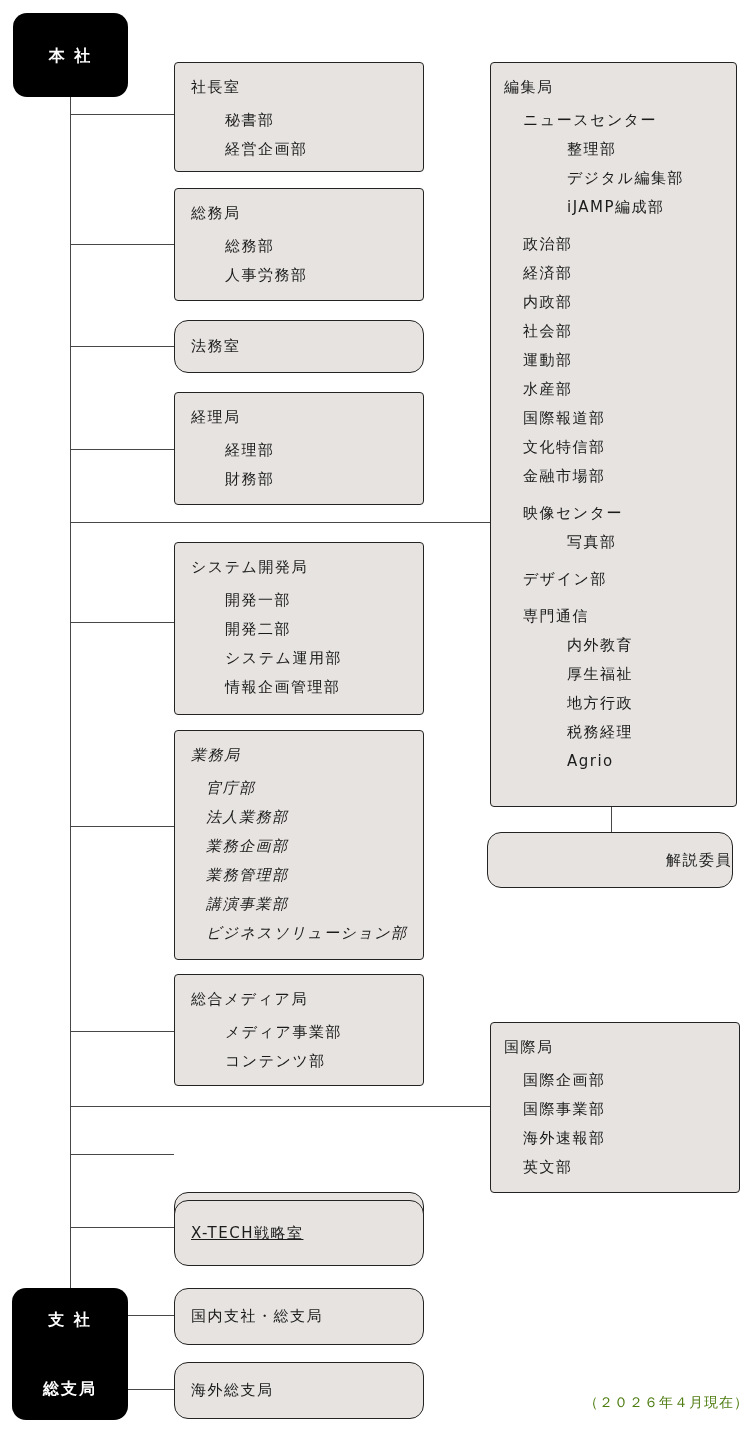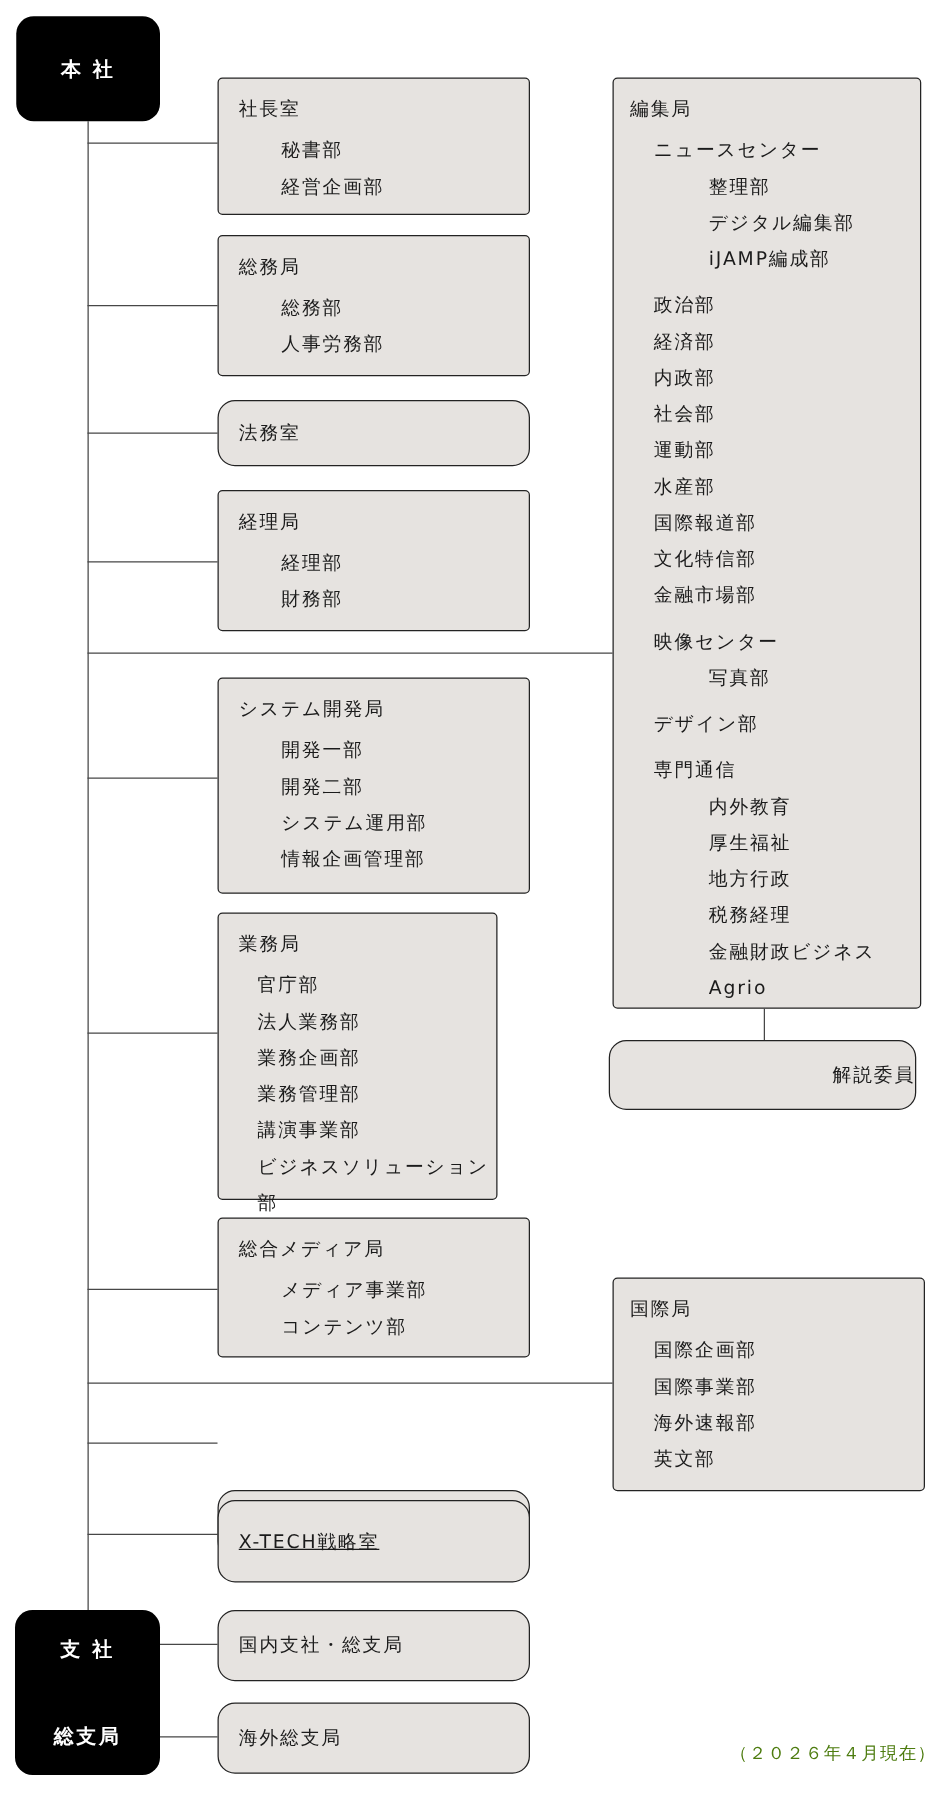--- a/index.html
+++ b/index.html
@@ -83,21 +83,21 @@
   </div>
 
   <div class="box" style="left:174px;top:542px;width:250px;height:173px;">
     <div class="bt">システム開発局</div>
     <div class="ci pl50 mt8">開発一部</div>
     <div class="ci pl50">開発二部</div>
     <div class="ci pl50">システム運用部</div>
     <div class="ci pl50">情報企画管理部</div>
   </div>
 
-  <div class="box" style="left:174px;top:730px;width:224px;height:230px;">
+  <div class="box" style="left:174px;top:730px;width:250px;height:230px;font-style:italic;">
     <div class="bt">業務局</div>
     <div class="ci pl31 mt8">官庁部</div>
     <div class="ci pl31">法人業務部</div>
     <div class="ci pl31">業務企画部</div>
     <div class="ci pl31">業務管理部</div>
     <div class="ci pl31">講演事業部</div>
     <div class="ci pl31">ビジネスソリューション部</div>
   </div>
 
   <div class="box" style="left:174px;top:974px;width:250px;height:112px;">
@@ -138,21 +138,20 @@
     <div class="ci pl46">文化特信部</div>
     <div class="ci pl46">金融市場部</div>
     <div class="ci pl46 mt8">映像センター</div>
     <div class="ci pl76">写真部</div>
     <div class="ci pl46 mt8">デザイン部</div>
     <div class="ci pl46 mt8">専門通信</div>
     <div class="ci pl76">内外教育</div>
     <div class="ci pl76">厚生福祉</div>
     <div class="ci pl76">地方行政</div>
     <div class="ci pl76">税務経理</div>
-    <div class="ci pl76">金融財政ビジネス</div>
     <div class="ci pl76">Agrio</div>
   </div>
 
   <div class="box small single" style="left:487px;top:832px;width:246px;height:56px;justify-content:flex-end;">
     <span class="ci" style="padding-left:0;">解説委員</span>
   </div>
 
   <div class="box" style="left:490px;top:1022px;width:250px;height:171px;">
     <div class="bt bt2">国際局</div>
     <div class="ci pl46 mt8">国際企画部</div>

